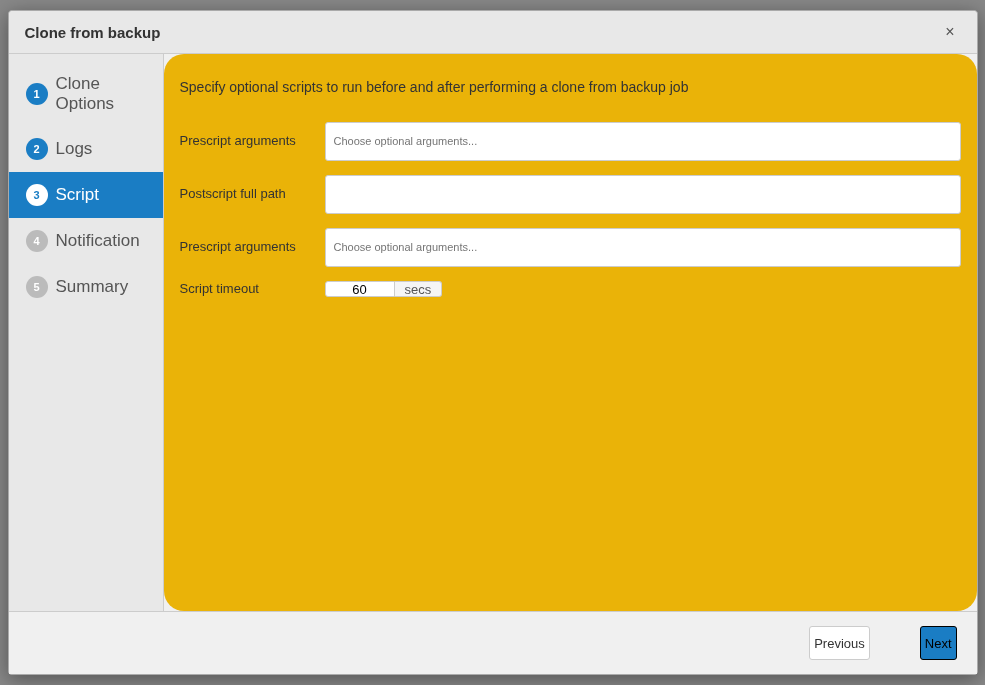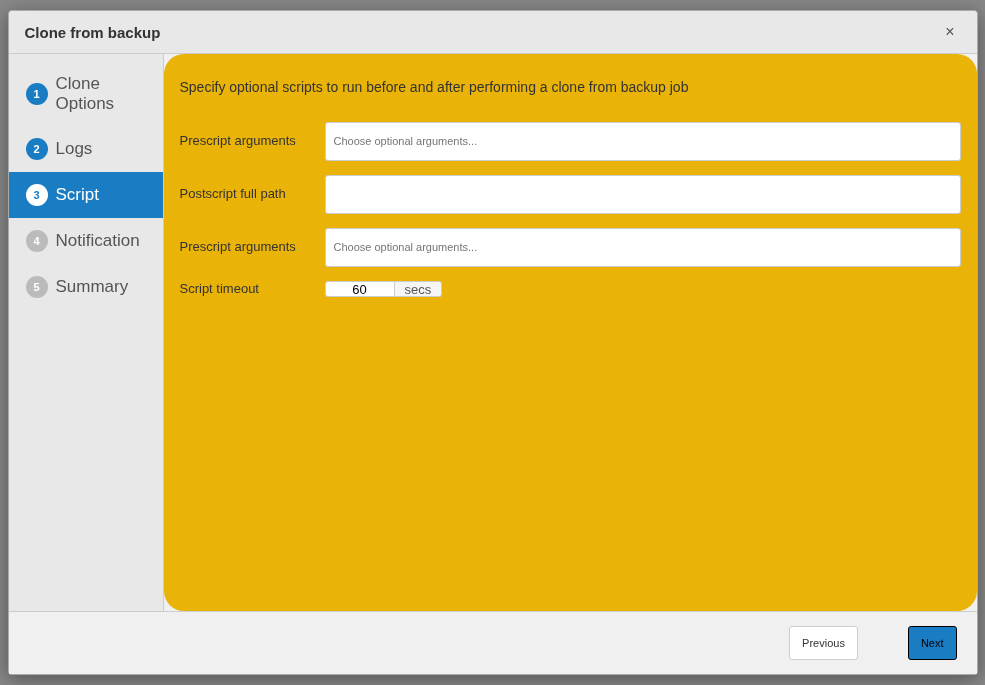--- a/index.html
+++ b/index.html
@@ -168,23 +168,23 @@
       background: #f0f0f0;
       border-top: 1px solid #ccc;
       padding: 14px 20px;
       display: flex;
       justify-content: flex-end;
       align-items: center;
       gap: 10px;
     }
     .btn {
       height: 34px;
-      padding: 0 12px;
+      padding: 0 4px;
       border-radius: 3px;
-      font-size: 11px;
+      font-size: 13px;
       cursor: pointer;
       border: 1px solid #ccc;
     }
     .btn-default {
       background: #fff;
       color: #333;
     }
     .btn-primary {
       background: #1a7dc4;
       color: #000000;

